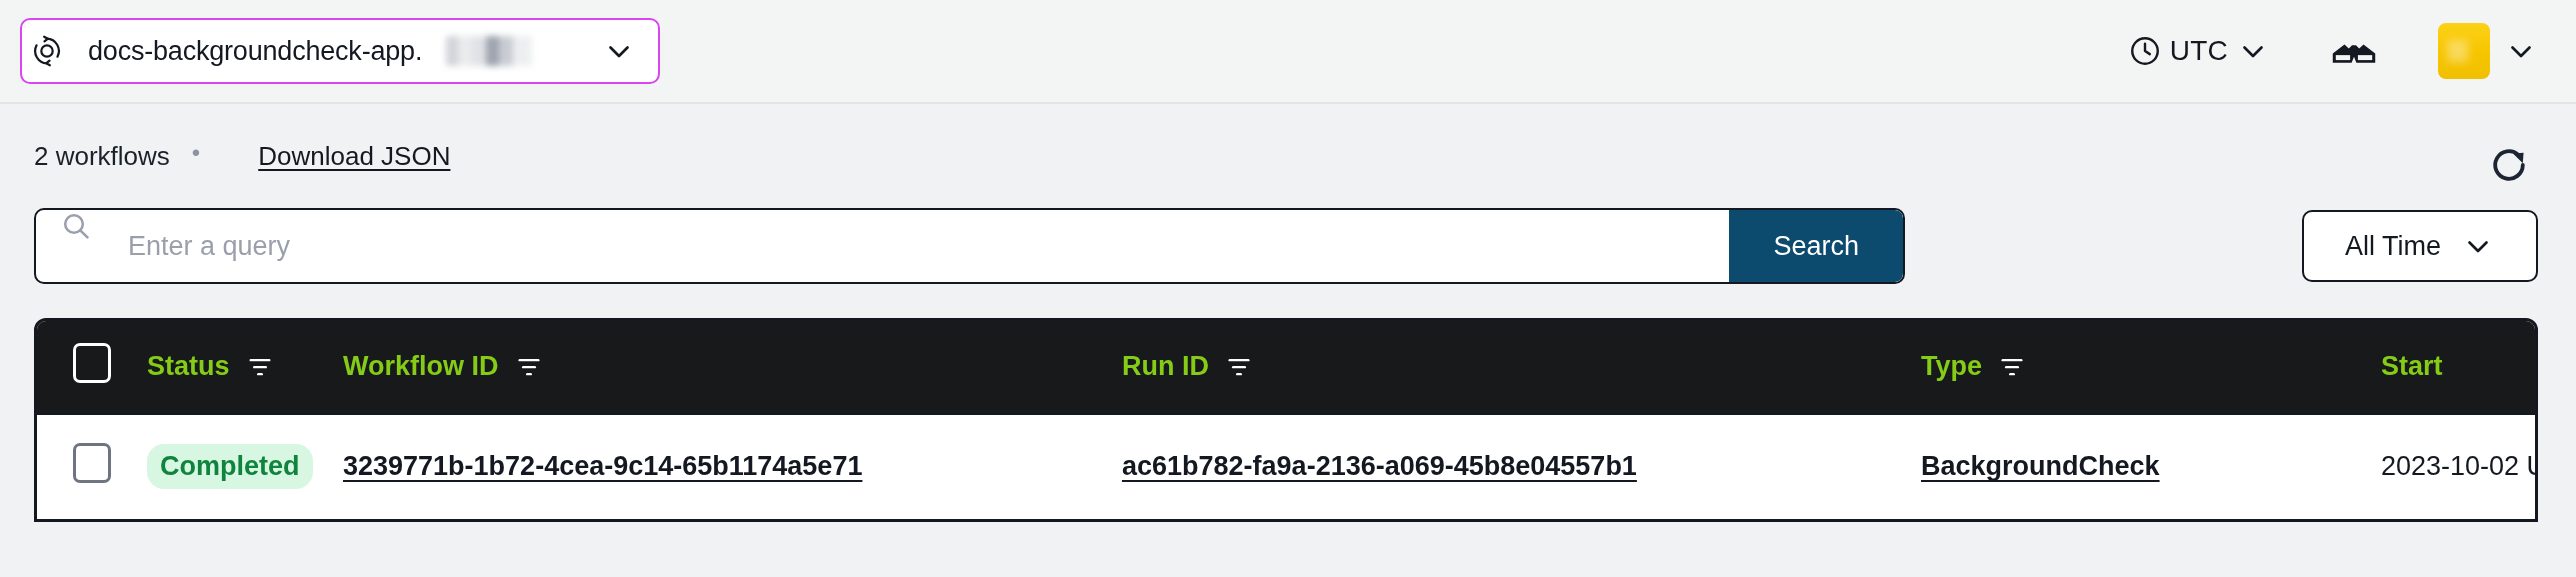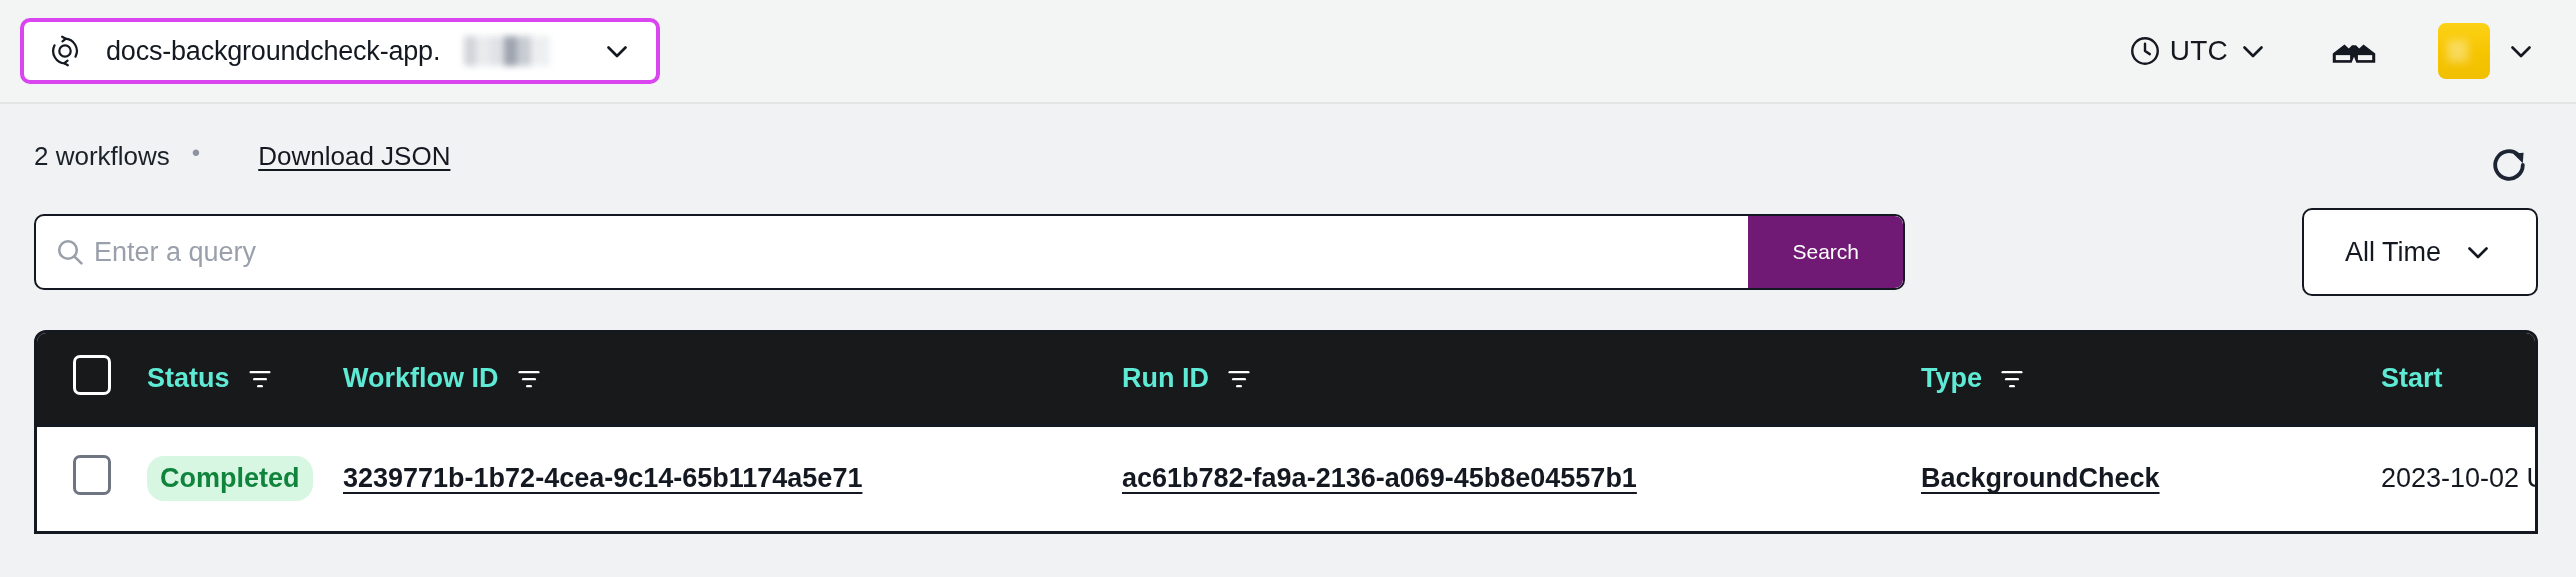--- a/index.html
+++ b/index.html
@@ -20,23 +20,23 @@
     display: flex;
     align-items: center;
     padding: 0 38px 0 20px;
   }
 
   .ns-select {
     display: flex;
     align-items: center;
     gap: 22px;
     height: 66px;
-    padding: 0 22px 0 22px;
+    padding: 0 22px 0 6px;
     background: #ffffff;
-    border: 4px solid #d946ef;
+    border: 2px solid #d946ef;
     border-radius: 10px;
     min-width: 640px;
   }
   .ns-icon { width: 38px; height: 38px; flex: 0 0 38px; display:block; }
   .ns-label {
     font-size: 27px;
     letter-spacing: -0.2px;
     color: #141821;
     white-space: nowrap;
   }
@@ -122,65 +122,65 @@
     display: flex; align-items: stretch;
     width: 1871px;
     height: 76px;
     background: #fff;
     border: 2px solid #141821;
     border-radius: 10px;
     overflow: hidden;
   }
   .search-field {
     flex: 1 1 auto;
-    display: flex; align-items: center; gap: 8px;
-    padding-left: 18px;
+    display: flex; gap: 36px;
+    padding-left: 24px;
   }
   .search-icon { width: 32px; height: 32px; flex:0 0 32px; }
   .search-input {
     border: 0; outline: 0; background: transparent;
     font-family: inherit; font-size: 27px; color: #141821;
     width: 100%; height: 100%;
   }
   .search-input::placeholder { color: #9aa0ab; }
   .search-btn {
     flex: 0 0 auto;
-    background: #701a75;
+    background: #0c4a6e;
     color: #ffffff;
     border: 0;
     font-family: inherit;
-    font-size: 21px;
+    font-size: 27px;
     padding: 0 44px;
     cursor: pointer;
     border-radius: 0 8px 8px 0;
   }
   .time-select {
     margin-left: auto;
     display: flex; align-items: center; justify-content: center; gap: 20px;
-    width: 236px; height: 88px;
+    width: 236px; height: 72px;
     background: #fff;
     border: 2px solid #141821;
     border-radius: 10px;
     font-size: 27px;
     cursor: pointer;
   }
 
   
   .table-wrap {
     margin-top: 34px;
     border: 3px solid #141821;
     border-radius: 12px 12px 0 0;
     overflow: hidden;
     background: #fff;
   }
   table { width: 100%; border-collapse: collapse; table-layout: fixed; }
 
   thead tr { background: #18191b; }
   thead th {
-    color: #5eead4;
+    color: #84cc16;
     font-size: 27px;
     font-weight: 700;
     text-align: left;
     height: 92px;
     padding: 0;
     white-space: nowrap;
   }
   .th-inner { display: flex; align-items: center; gap: 16px; }
   .filter-icon { width: 28px; height: 28px; flex: 0 0 28px; cursor: pointer; }
 

